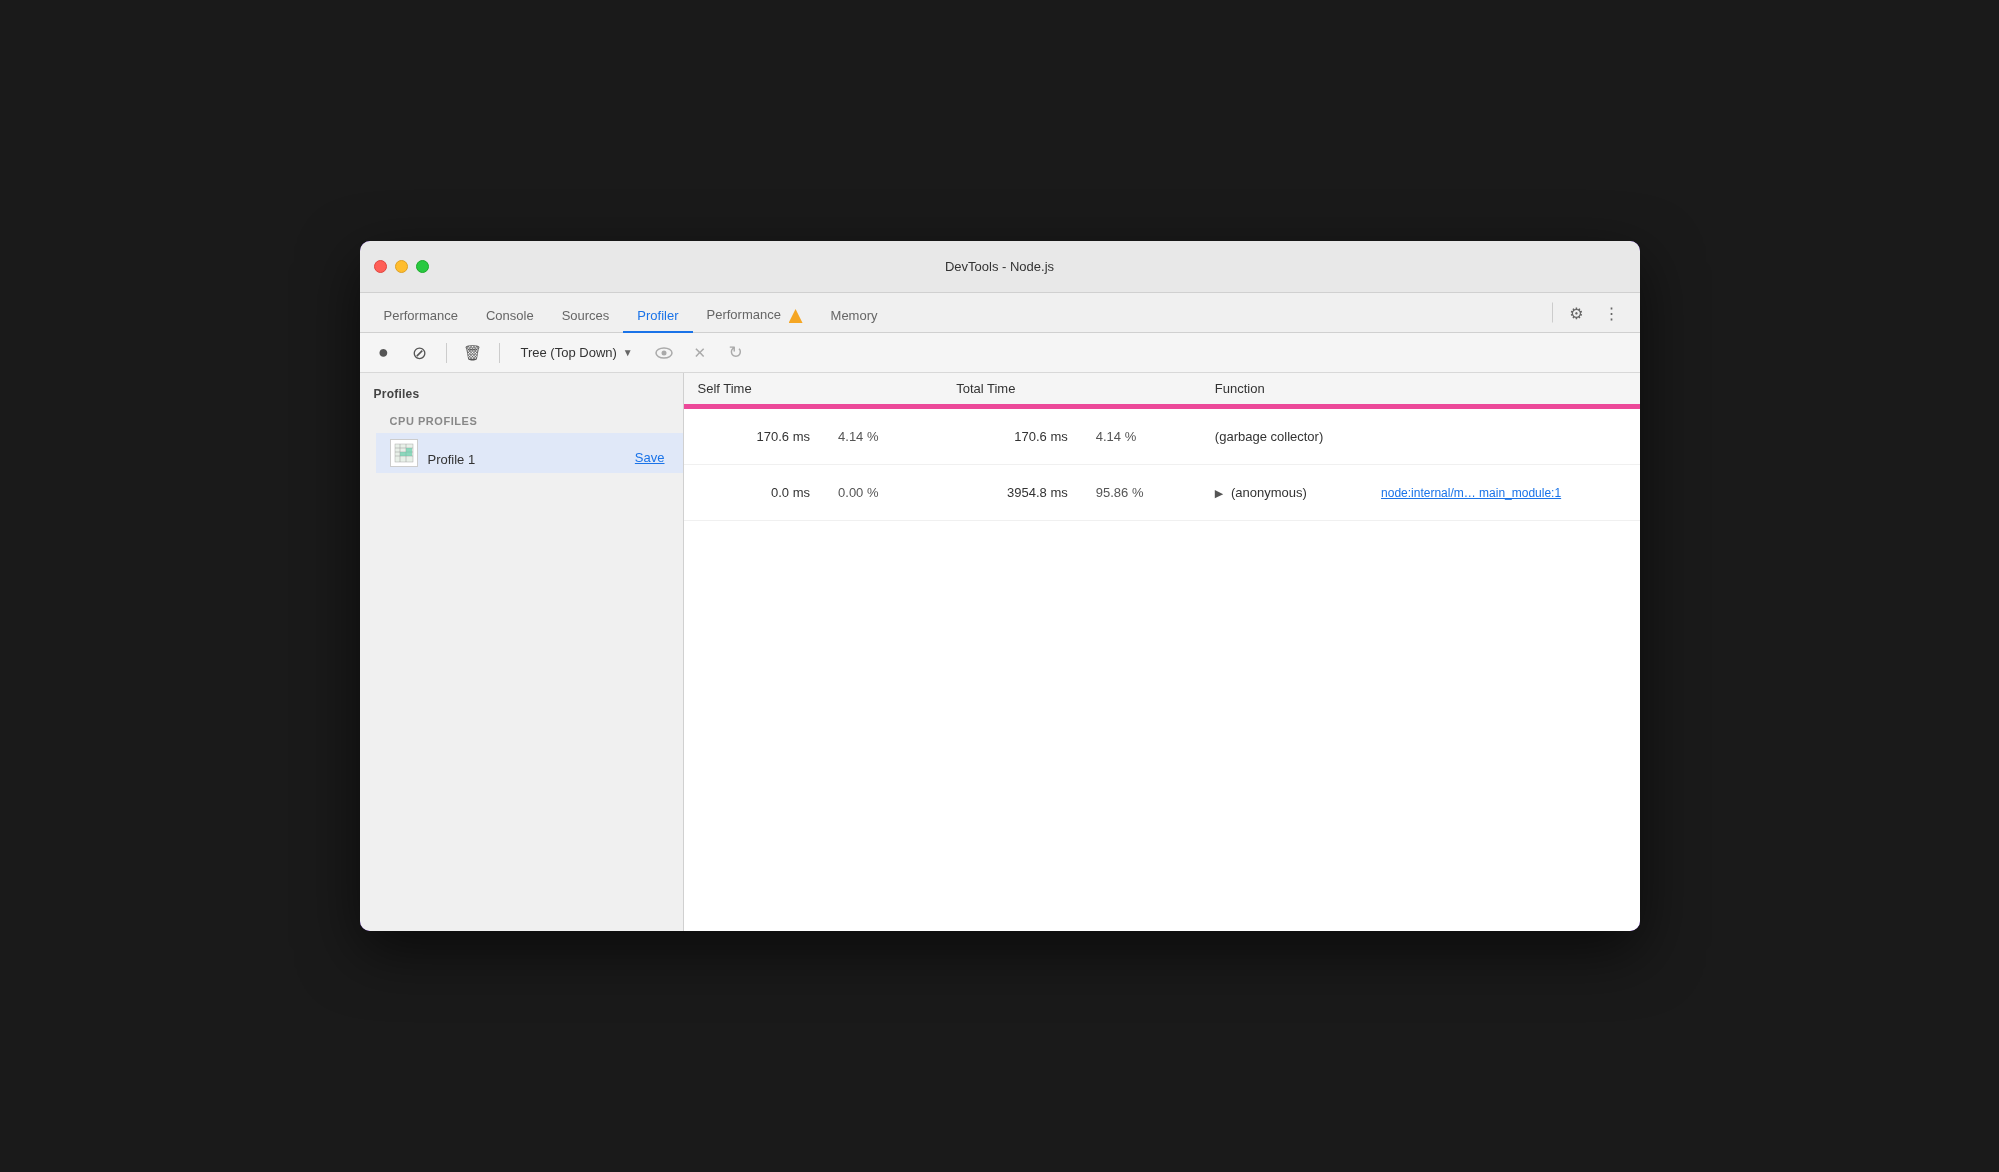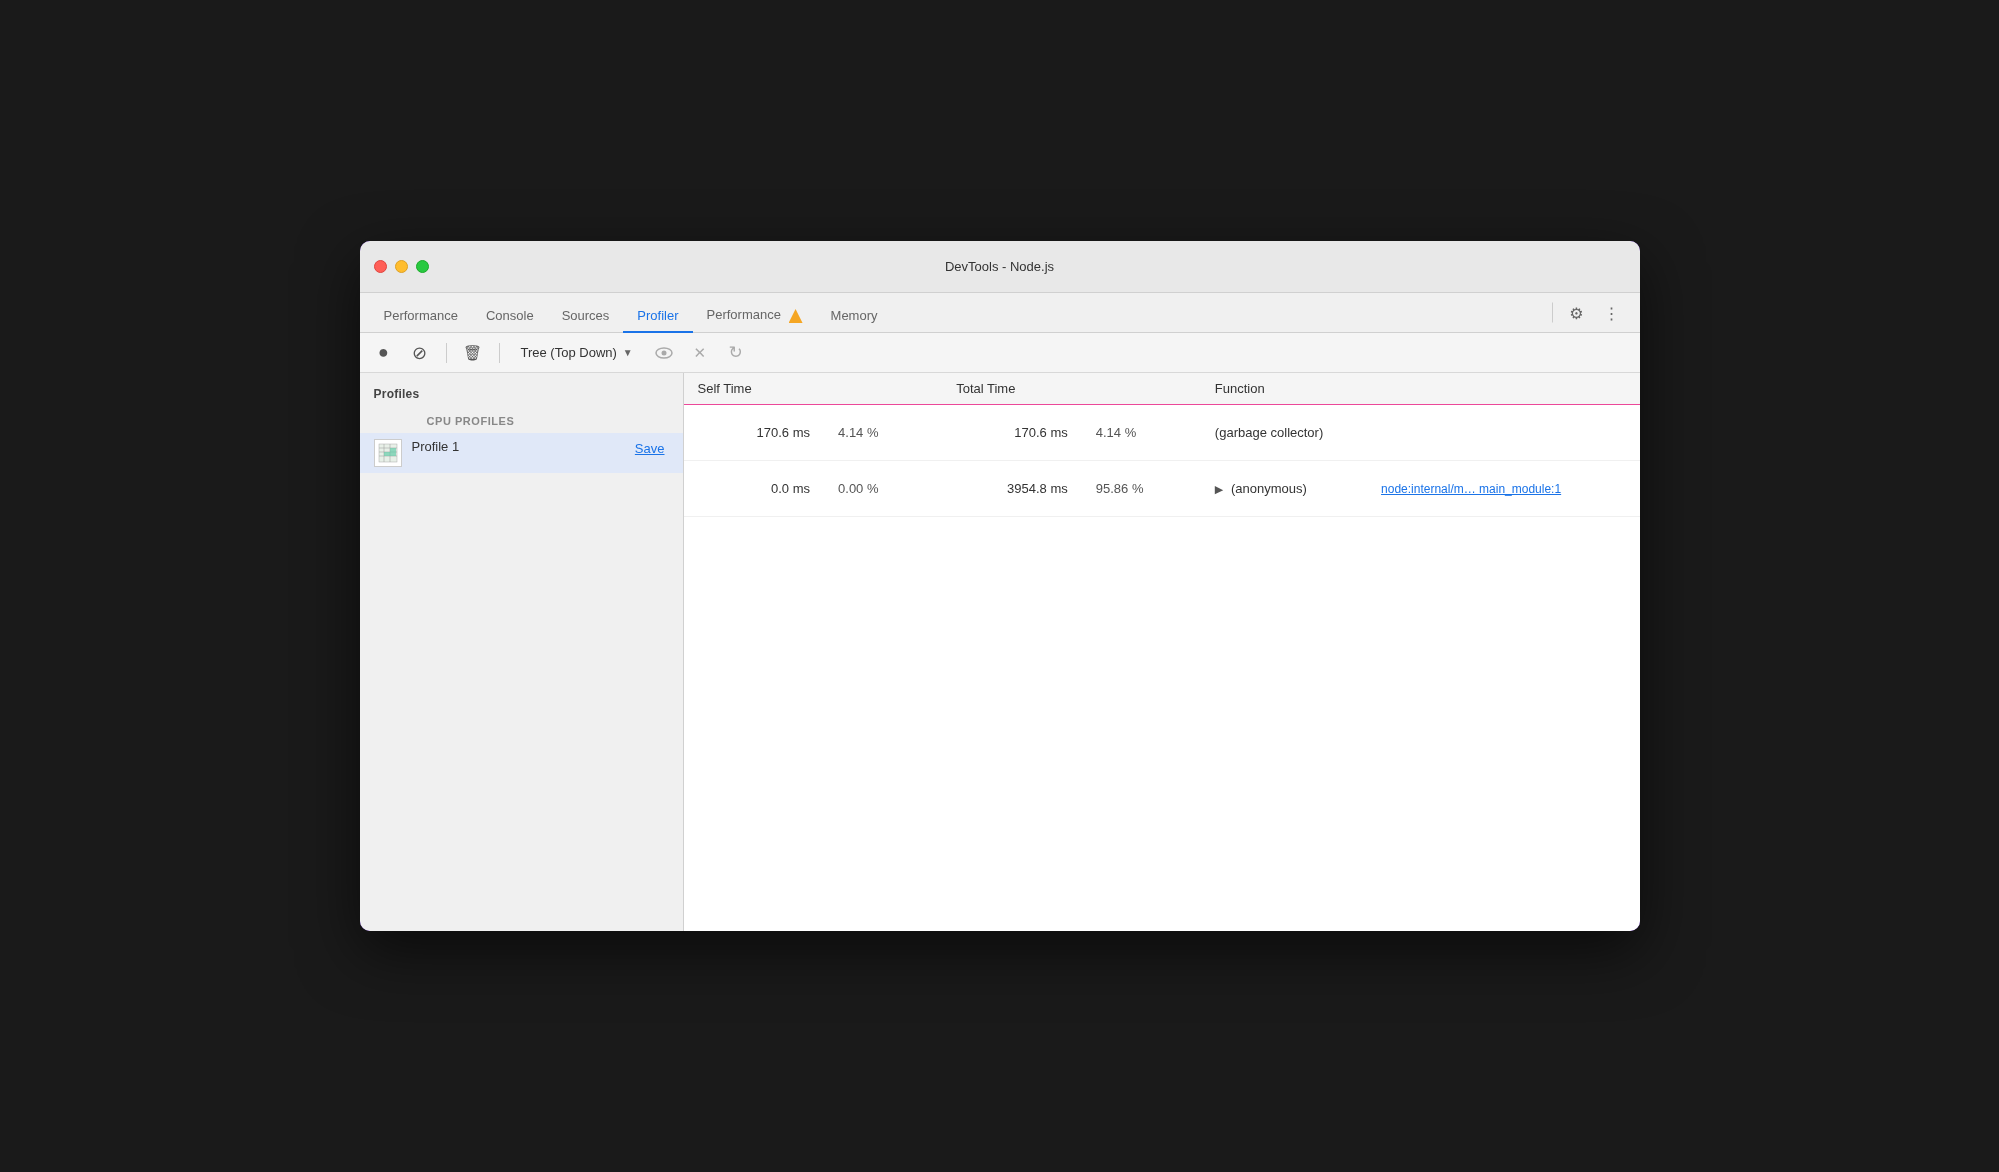--- a/index.html
+++ b/index.html
@@ -190,29 +190,29 @@
       padding: 0 14px 8px;
       letter-spacing: 0.02em;
     }
     .cpu-profiles-label {
       font-size: 11px;
       color: #888;
       padding: 6px 30px 6px;
       text-transform: uppercase;
       font-weight: 600;
       letter-spacing: 0.05em;
-      margin-left: 37px;
     }
     .profile-item {
       display: flex;
-      align-items: flex-start;
+      align-items: flex-end;
       padding: 6px 14px;
       background: #e0e8f8;
       cursor: pointer;
       gap: 10px;
+      margin-left: 16px;
     }
     .profile-icon {
       width: 28px;
       height: 28px;
       background: #fff;
       border: 1px solid #ccc;
       display: flex;
       align-items: center;
       justify-content: center;
       flex-shrink: 0;
@@ -239,21 +239,21 @@
       flex-direction: column;
       overflow: hidden;
       background: #fff;
     }
     .data-table {
       width: 100%;
       border-collapse: collapse;
     }
     .col-header {
       background: #f5f5f5;
-      border-bottom: 1px solid #ec4899;
+      border-bottom: 5px solid #ec4899;
       text-align: left;
       padding: 8px 14px;
       font-size: 13px;
       font-weight: 500;
       color: #333;
       white-space: nowrap;
     }
     .data-row td {
       padding: 20px 14px;
       font-size: 13px;

